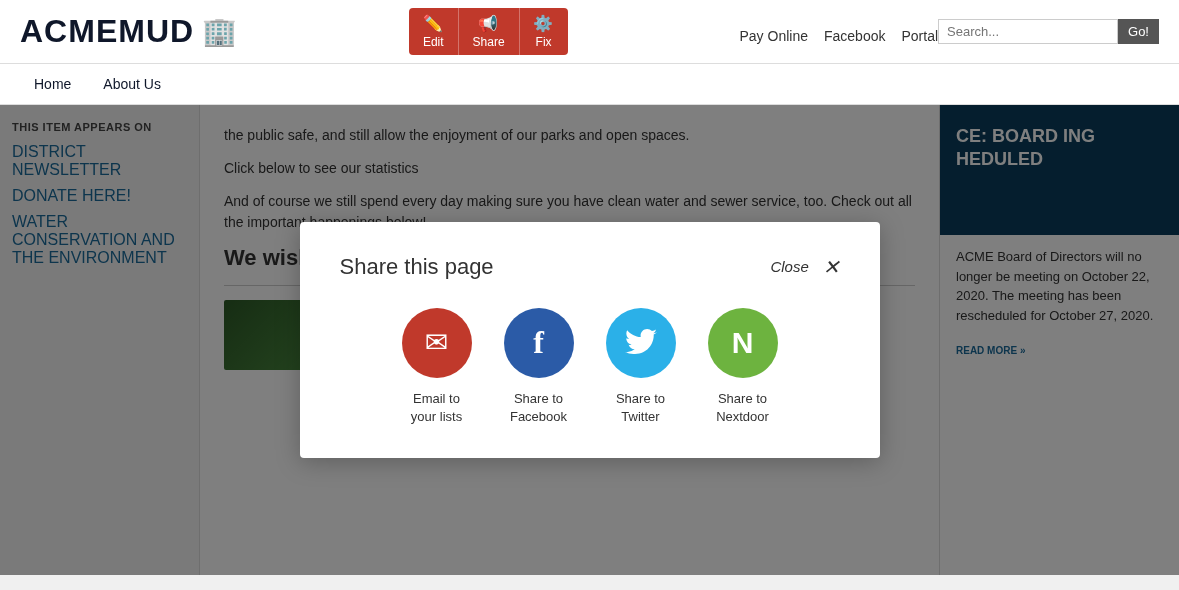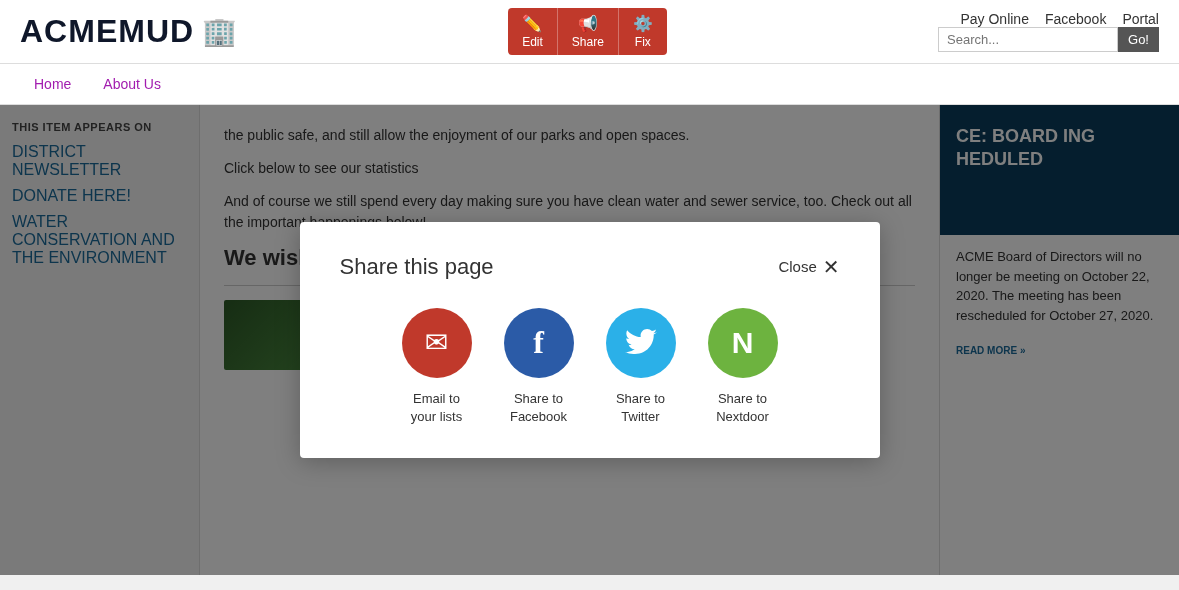--- a/index.html
+++ b/index.html
@@ -77,37 +77,37 @@
     .search-go {
       background: #555;
       color: #fff;
       border: none;
       padding: 5px 10px;
       font-size: 13px;
       cursor: pointer;
     }
     .header-top-right {
       display: flex;
-      flex-direction: column;
+      flex-direction: row;
       align-items: flex-end;
     }
 
     
     .nav {
       background: #fff;
       border-bottom: 1px solid #ddd;
       display: flex;
       align-items: center;
       padding: 0 20px;
       gap: 4px;
     }
     .nav-item {
       padding: 12px 14px;
       font-size: 14px;
-      color: #a21caf;
+      color: #0f172a;
       cursor: pointer;
       white-space: nowrap;
     }
 
     
     .main-content {
       display: flex;
       height: calc(590px - 120px);
       position: relative;
     }
@@ -240,24 +240,25 @@
       text-align: right;
     }
     .modal-title {
       font-size: 22px;
       color: #333;
       font-weight: normal;
     }
     .modal-close {
       display: flex;
       align-items: center;
-      gap: 6px;
+      gap: 14px;
       cursor: pointer;
       font-size: 15px;
       color: #333;
+      font-style: italic;
     }
     .modal-close-x {
       font-size: 20px;
       color: #333;
     }
     .share-options {
       display: flex;
       justify-content: center;
       gap: 32px;
     }

